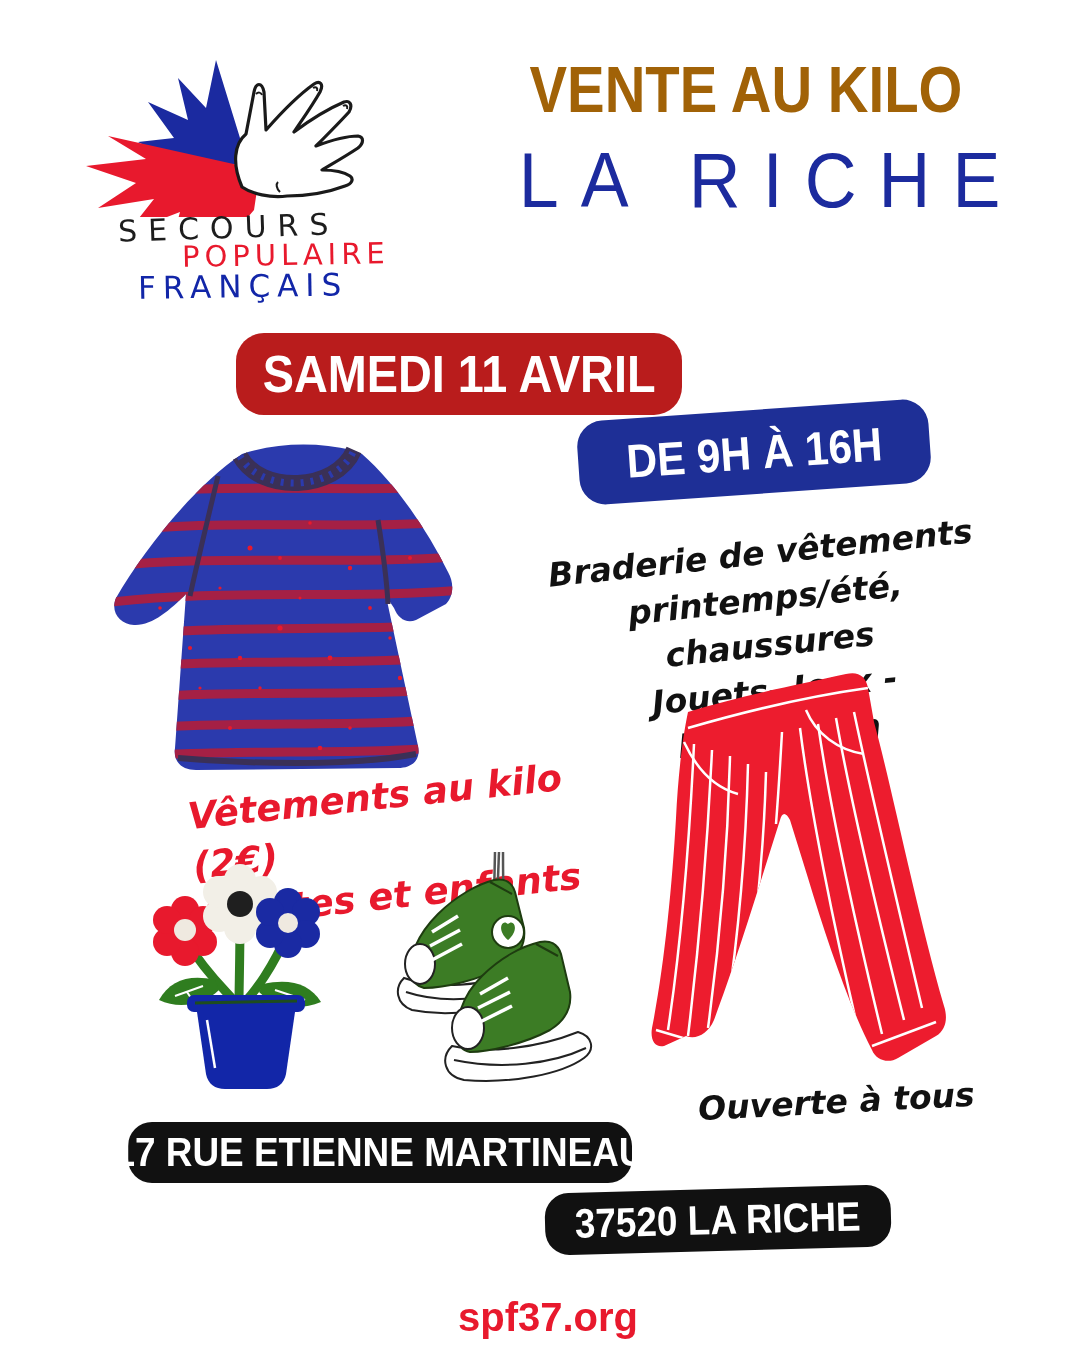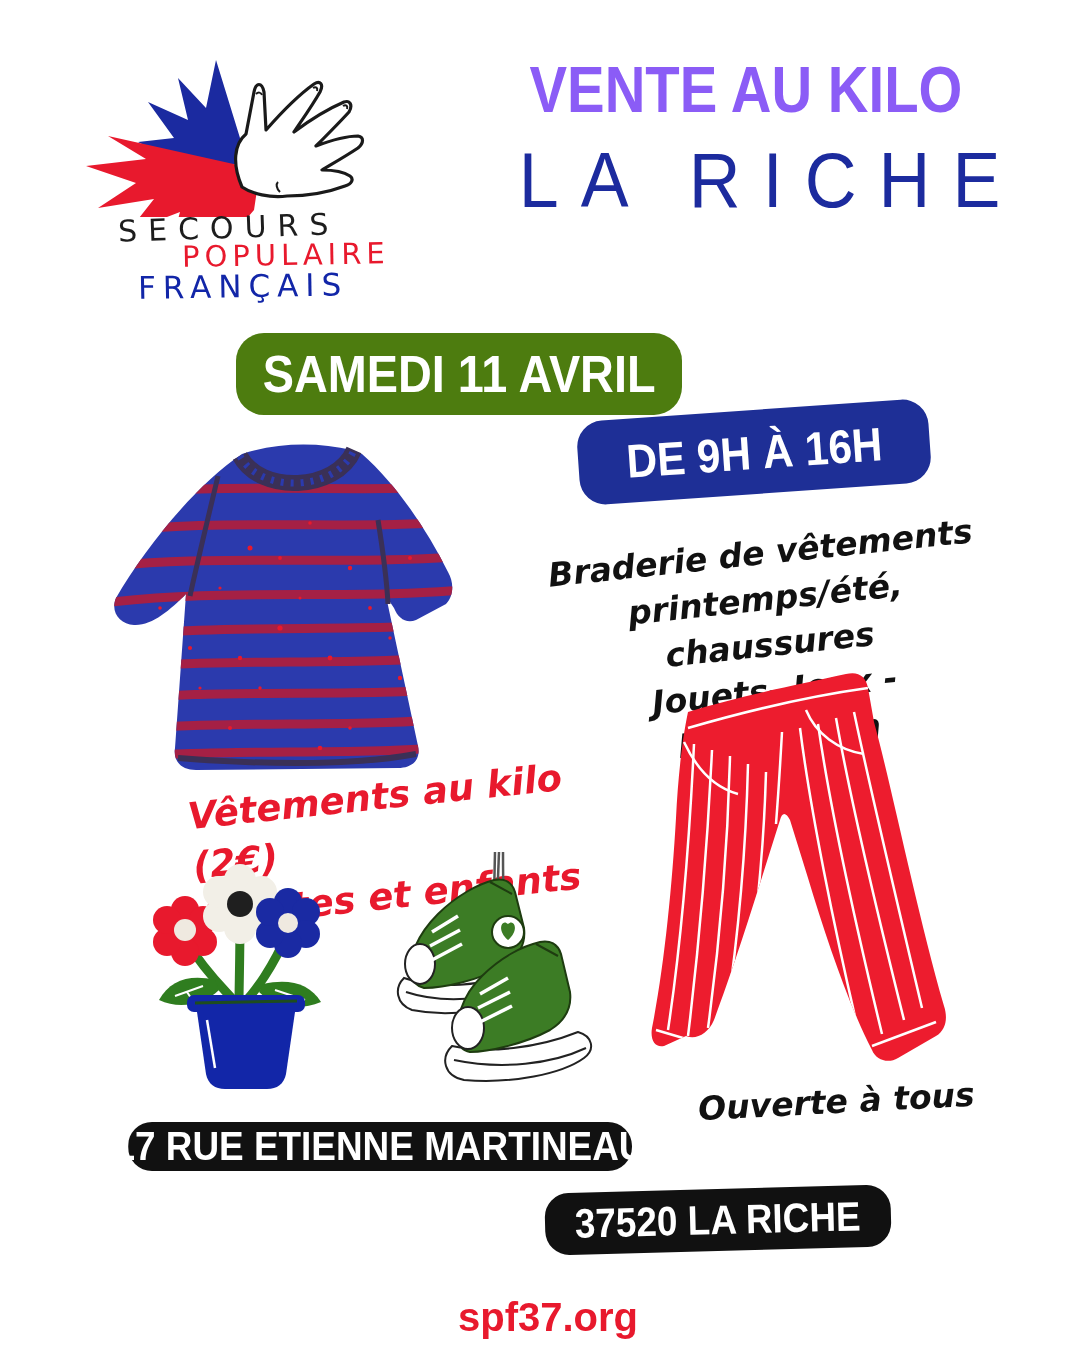--- a/index.html
+++ b/index.html
@@ -23,21 +23,21 @@
   }
 
   
   .badge{
     position:absolute;display:flex;align-items:center;justify-content:center;
     color:#ffffff;font-weight:bold;white-space:nowrap;
   }
   .badge .squeeze{display:inline-block;transform:scaleX(0.9);}
   .badge-date{left:236px;top:333px;width:446px;height:82px;border-radius:28px;font-size:52px;}
   .badge-time{left:578px;top:410px;width:352px;height:84px;border-radius:26px;font-size:47px;transform:rotate(-4deg);}
-  .badge-street{left:128px;top:1122px;width:504px;height:49px;border-radius:24px;font-size:41px;}
+  .badge-street{left:128px;top:1122px;width:504px;height:61px;border-radius:24px;font-size:41px;}
   .badge-city{left:545px;top:1189px;width:346px;height:62px;border-radius:24px;font-size:41px;transform:rotate(-1.5deg);}
 
   
   .script{font-family:"DejaVu Sans",sans-serif;font-style:italic;font-weight:bold;}
   .note-braderie{left:540px;top:530px;width:460px;text-align:center;font-size:33px;line-height:46px;transform:rotate(-6deg);}
   .note-kilo{left:192px;top:770px;width:420px;font-size:37px;line-height:50px;transform:rotate(-6deg);}
   .note-open{left:698px;top:1082px;font-size:33px;transform:rotate(-3deg);}
   .website{left:8px;top:1295px;width:1080px;text-align:center;font-size:40px;font-weight:bold;}
 
   
@@ -68,27 +68,27 @@
     <path d="M176 42 C 178 40 181 40 182 43" fill="none" stroke="#1a1a1a" stroke-width="2"></path>
     <path d="M233 36 C 236 34 238 36 237 39" fill="none" stroke="#1a1a1a" stroke-width="2"></path>
     <path d="M263 54 C 266 52 268 54 267 57" fill="none" stroke="#1a1a1a" stroke-width="2"></path>
     <path d="M200 140 C 196 136 196 132 198 130" fill="none" stroke="#1a1a1a" stroke-width="2"></path>
   </svg>
   <div class="abs logo-word logo-w1">SECOURS</div>
   <div class="abs logo-word logo-w2" style="color: rgb(232, 25, 45);">POPULAIRE</div>
   <div class="abs logo-word logo-w3" style="color: rgb(18, 38, 168);">FRANÇAIS</div>
 
   <div class="abs title-block">
-    <div class="title-line1" style="color: #8b5cf6;">
+    <div class="title-line1" style="color: #a16207;">
       <span class="squeeze">VENTE AU KILO</span>
     </div>
     <div class="title-line3" style="color: rgb(28, 43, 158);">LA RICHE</div>
   </div>
 
-  <div class="badge badge-date" style="background-color: #4d7c0f; text-align: center;">
+  <div class="badge badge-date" style="background-color: #b91c1c; text-align: center;">
     <span class="squeeze">SAMEDI 11 AVRIL</span>
   </div>
   <div class="badge badge-time" style="background-color: rgb(30, 47, 150);">
     <span class="squeeze">DE 9H À 16H</span>
   </div>
 
   <div class="abs script note-braderie" style="color: rgb(17, 17, 17);">
     <div>Braderie de vêtements</div>
     <div>printemps/été, chaussures</div>
     <div>Jouets- Jeux - Décoration</div>

